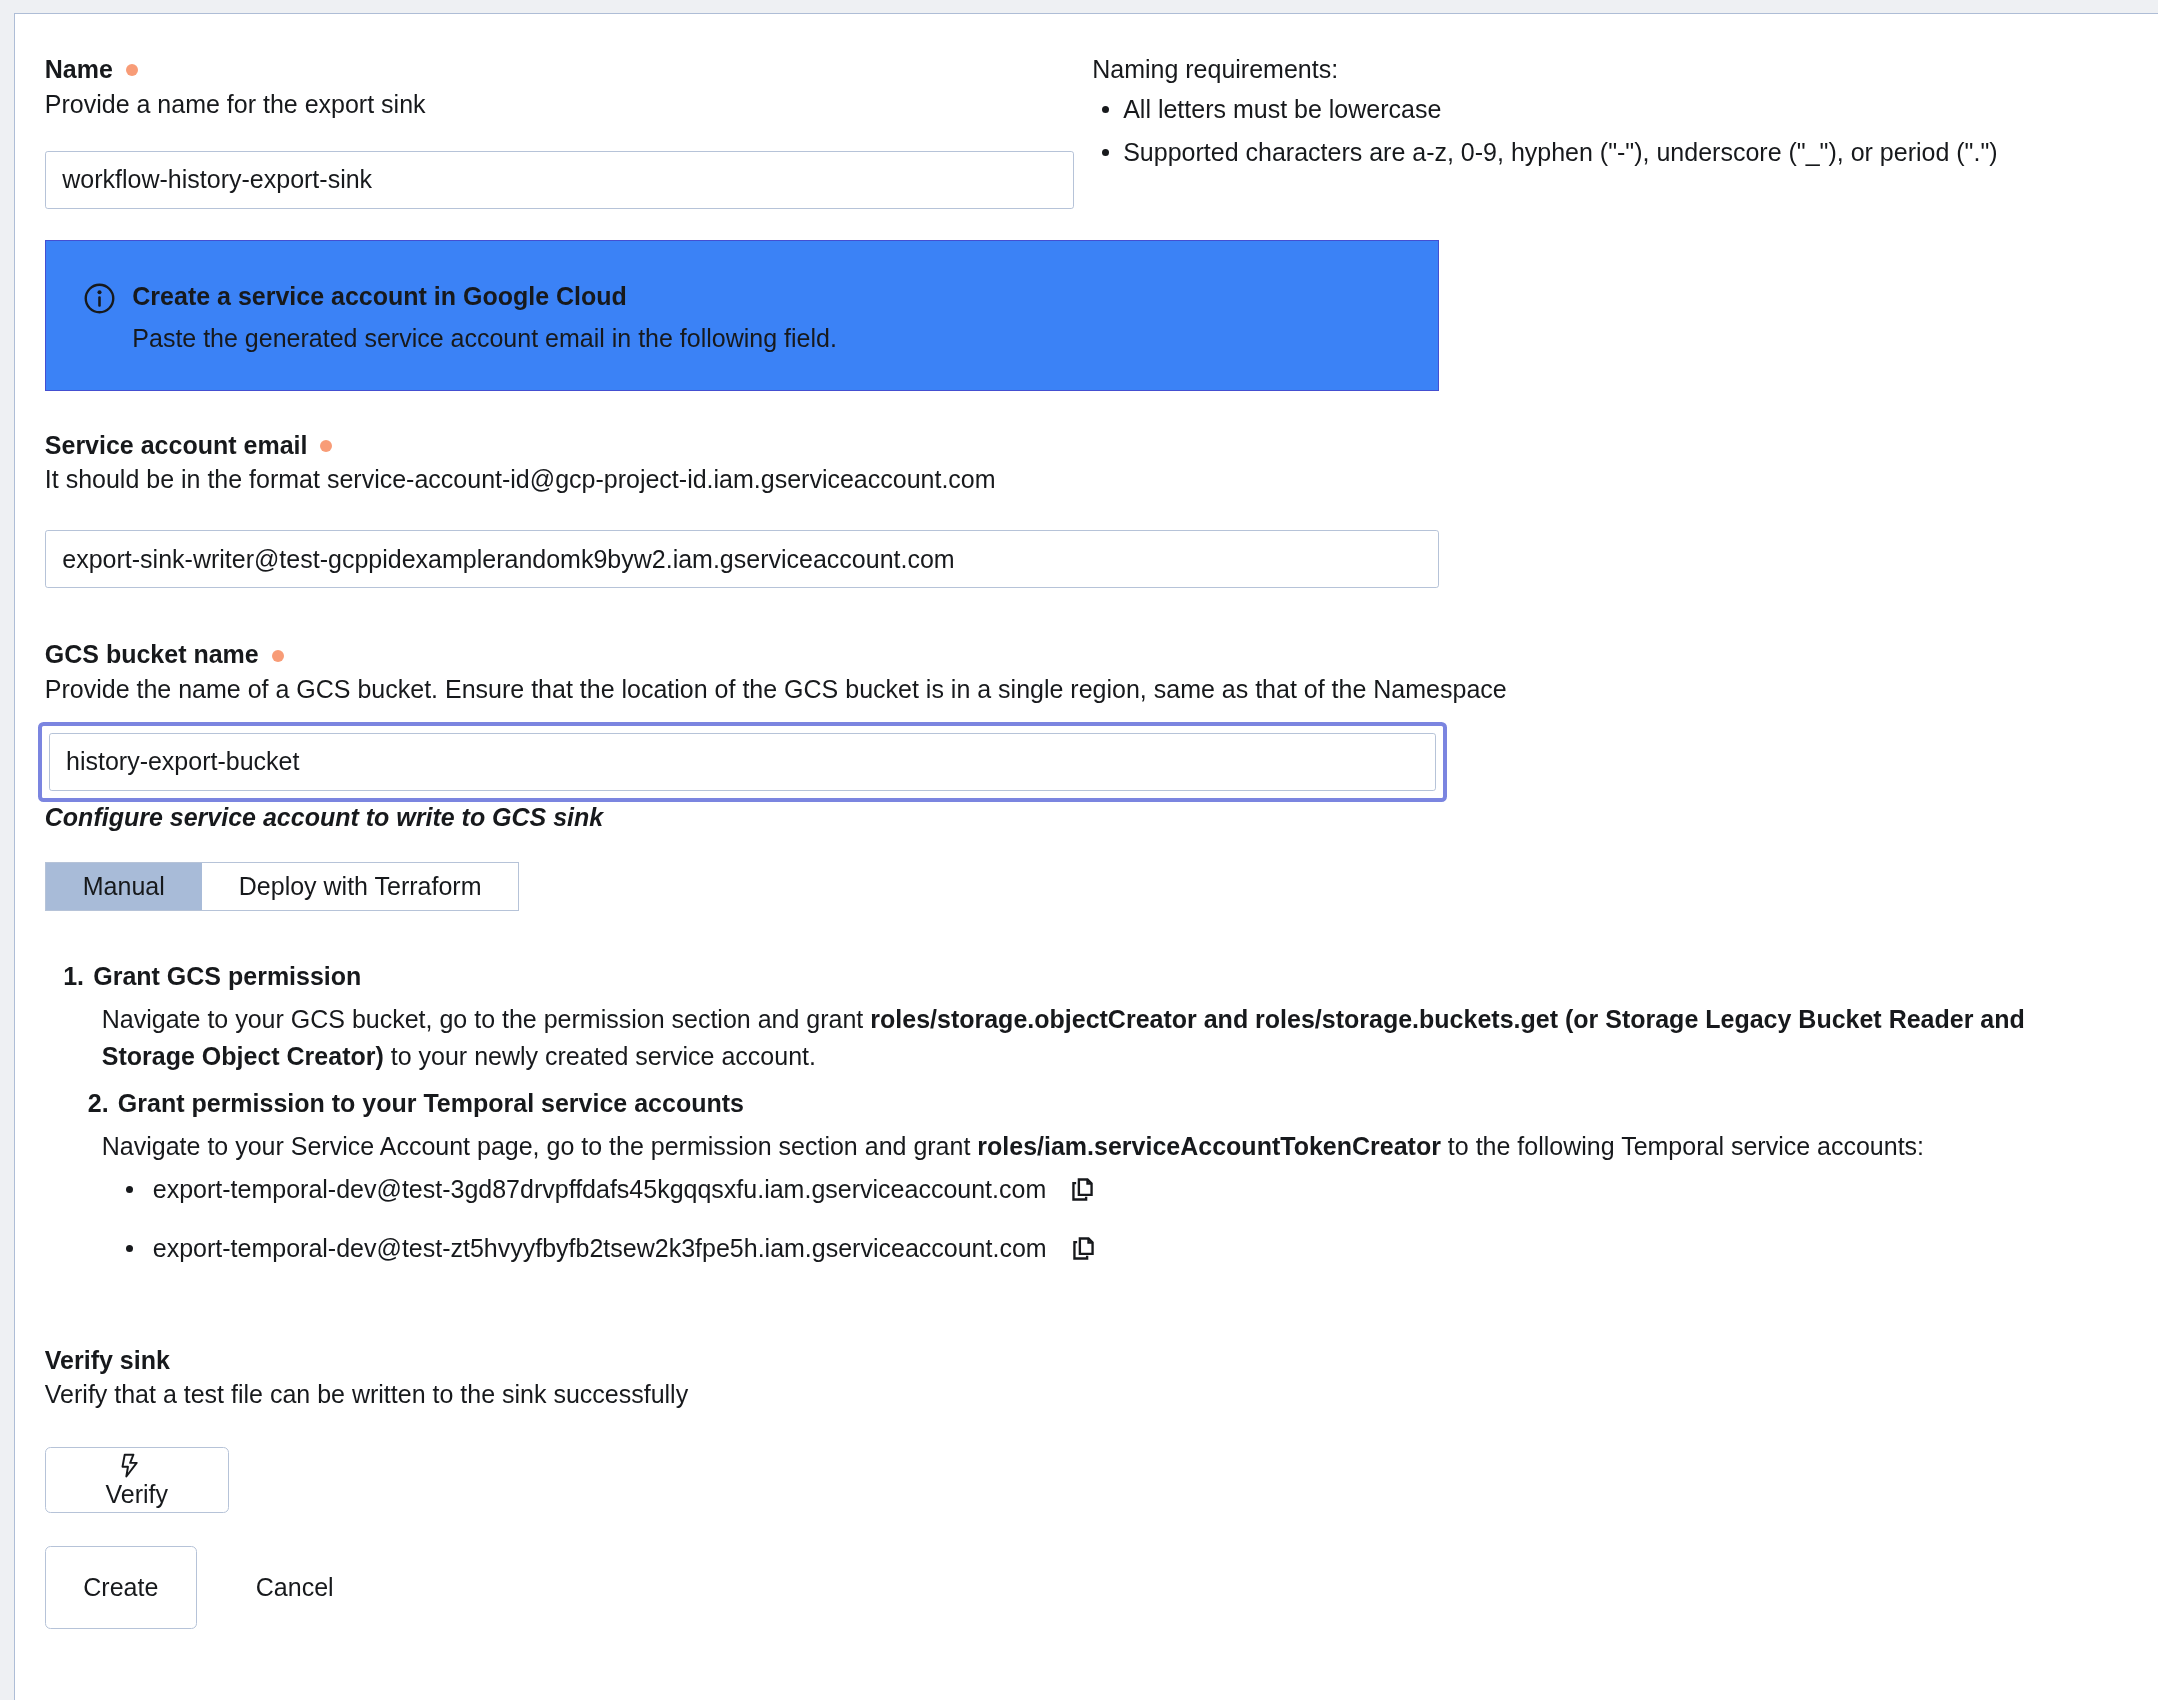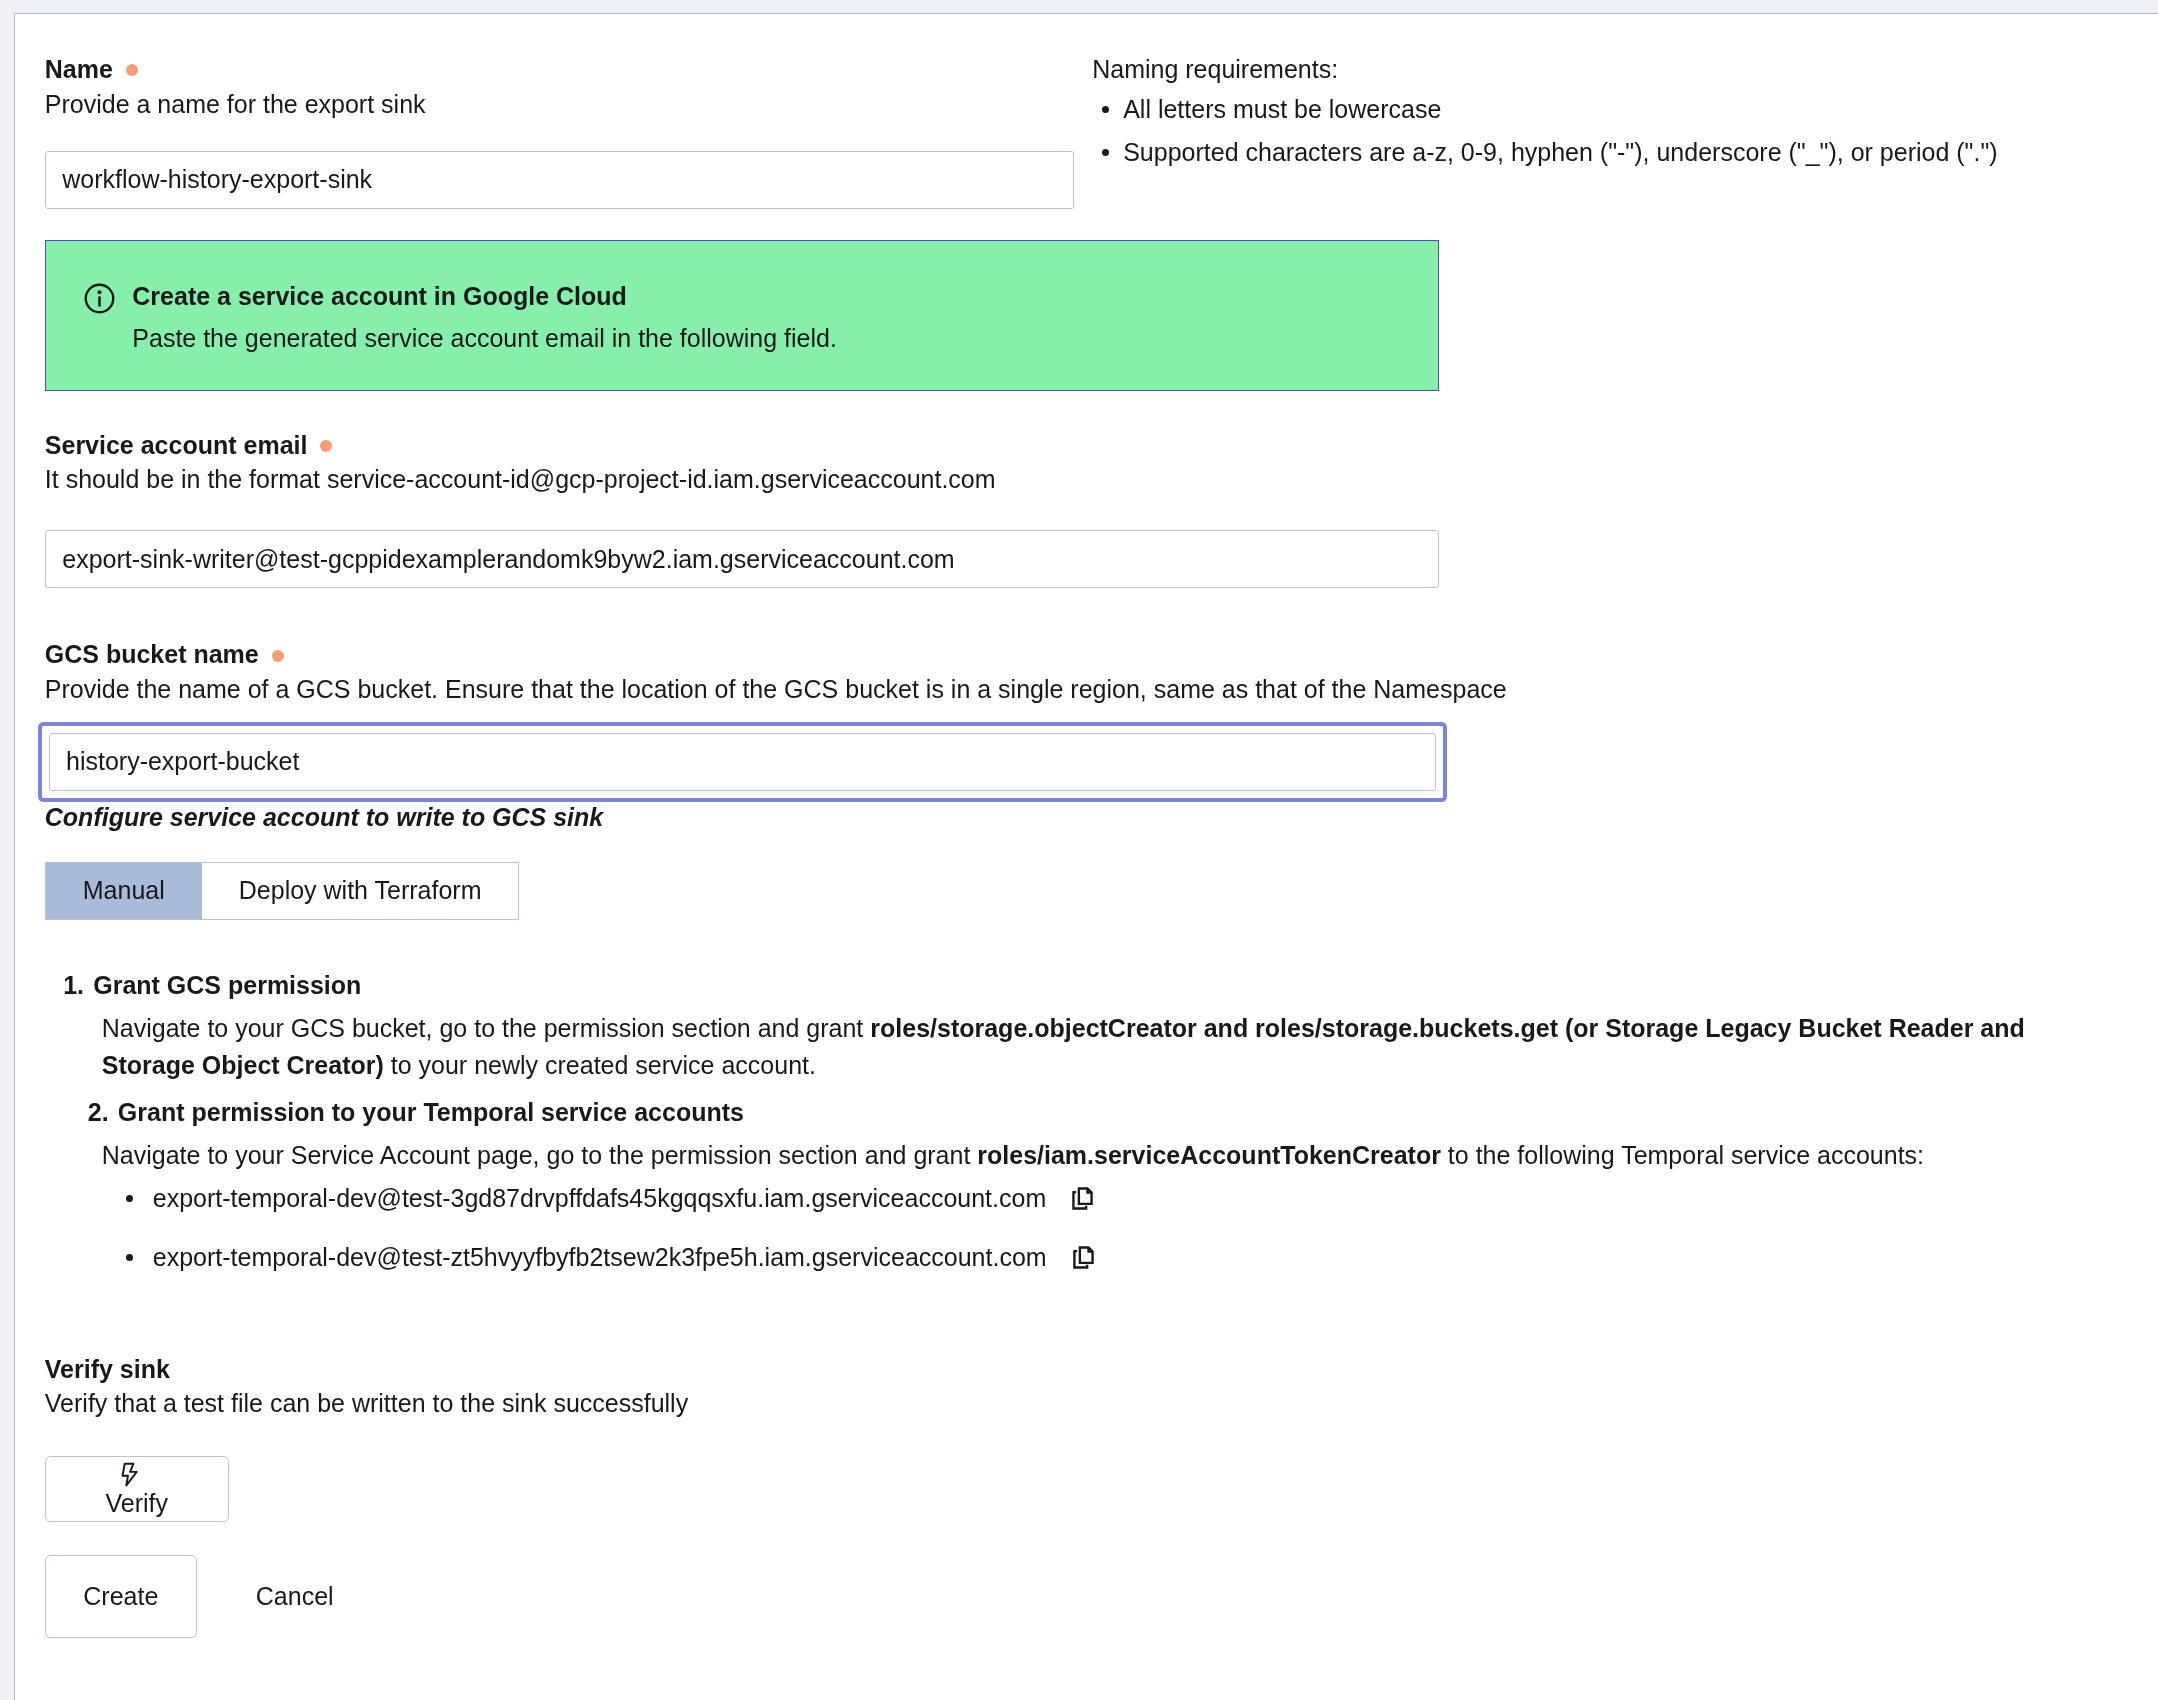--- a/index.html
+++ b/index.html
@@ -47,21 +47,21 @@
   .req-list { list-style:none; margin-top:9.2px; }
   .req-list li { position:relative; padding-left:31px; line-height:31px; margin-bottom:12px; }
   .req-list li::before {
     content:""; position:absolute; left:10px; top:12px;
     width:7.3px; height:7.3px; border-radius:50%; background:#17191c;
   }
 
   
   .info-banner {
     margin-top:31px; width:1394px; height:151px;
-    background:#86efac; border:1.8px solid #444fd1;
+    background:#3b82f6; border:1.8px solid #444fd1;
     display:flex; align-items:flex-start; padding:39px 37px;
   }
   .info-icon { flex:0 0 auto; margin-top:2.8px; }
   .info-text { margin-left:16.5px; }
   .info-title { font-weight:700; line-height:33px; }
   .info-body { line-height:33px; margin-top:9.2px; }
 
   .section-sa { margin-top:39px; }
   .section-bucket { margin-top:51px; }
 
@@ -72,21 +72,21 @@
     padding:7px; background:#fff;
   }
   .focus-wrap .text-input { margin:0; width:100%; }
 
   
   .configure-title { font-weight:700; line-height:31px;font-style:italic; }
   .tabs {
     margin-top:29px; display:inline-flex;
     border:1.8px solid #b6c3d8; background:#fff;
   }
-  .tab { height:56px; display:flex; align-items:center; justify-content:center;
+  .tab { height:47px; display:flex; align-items:center; justify-content:center;
          padding:0 37px; cursor:default; white-space:nowrap; }
   .tab.selected { background:#a8bbd8; }
 
   .steps { margin-top:50px; }
   .step-title { font-weight:700; line-height:31px; margin-left:18.4px; }
   .step-num { display:inline-block; margin-right:9.2px; }
   .step-body { margin-left:57px; margin-top:9.2px; line-height:37px; max-width:2011px; }
   .step-body b { font-weight:700; }
   .step2 { margin-top:13px;margin-left:43px; }
 

